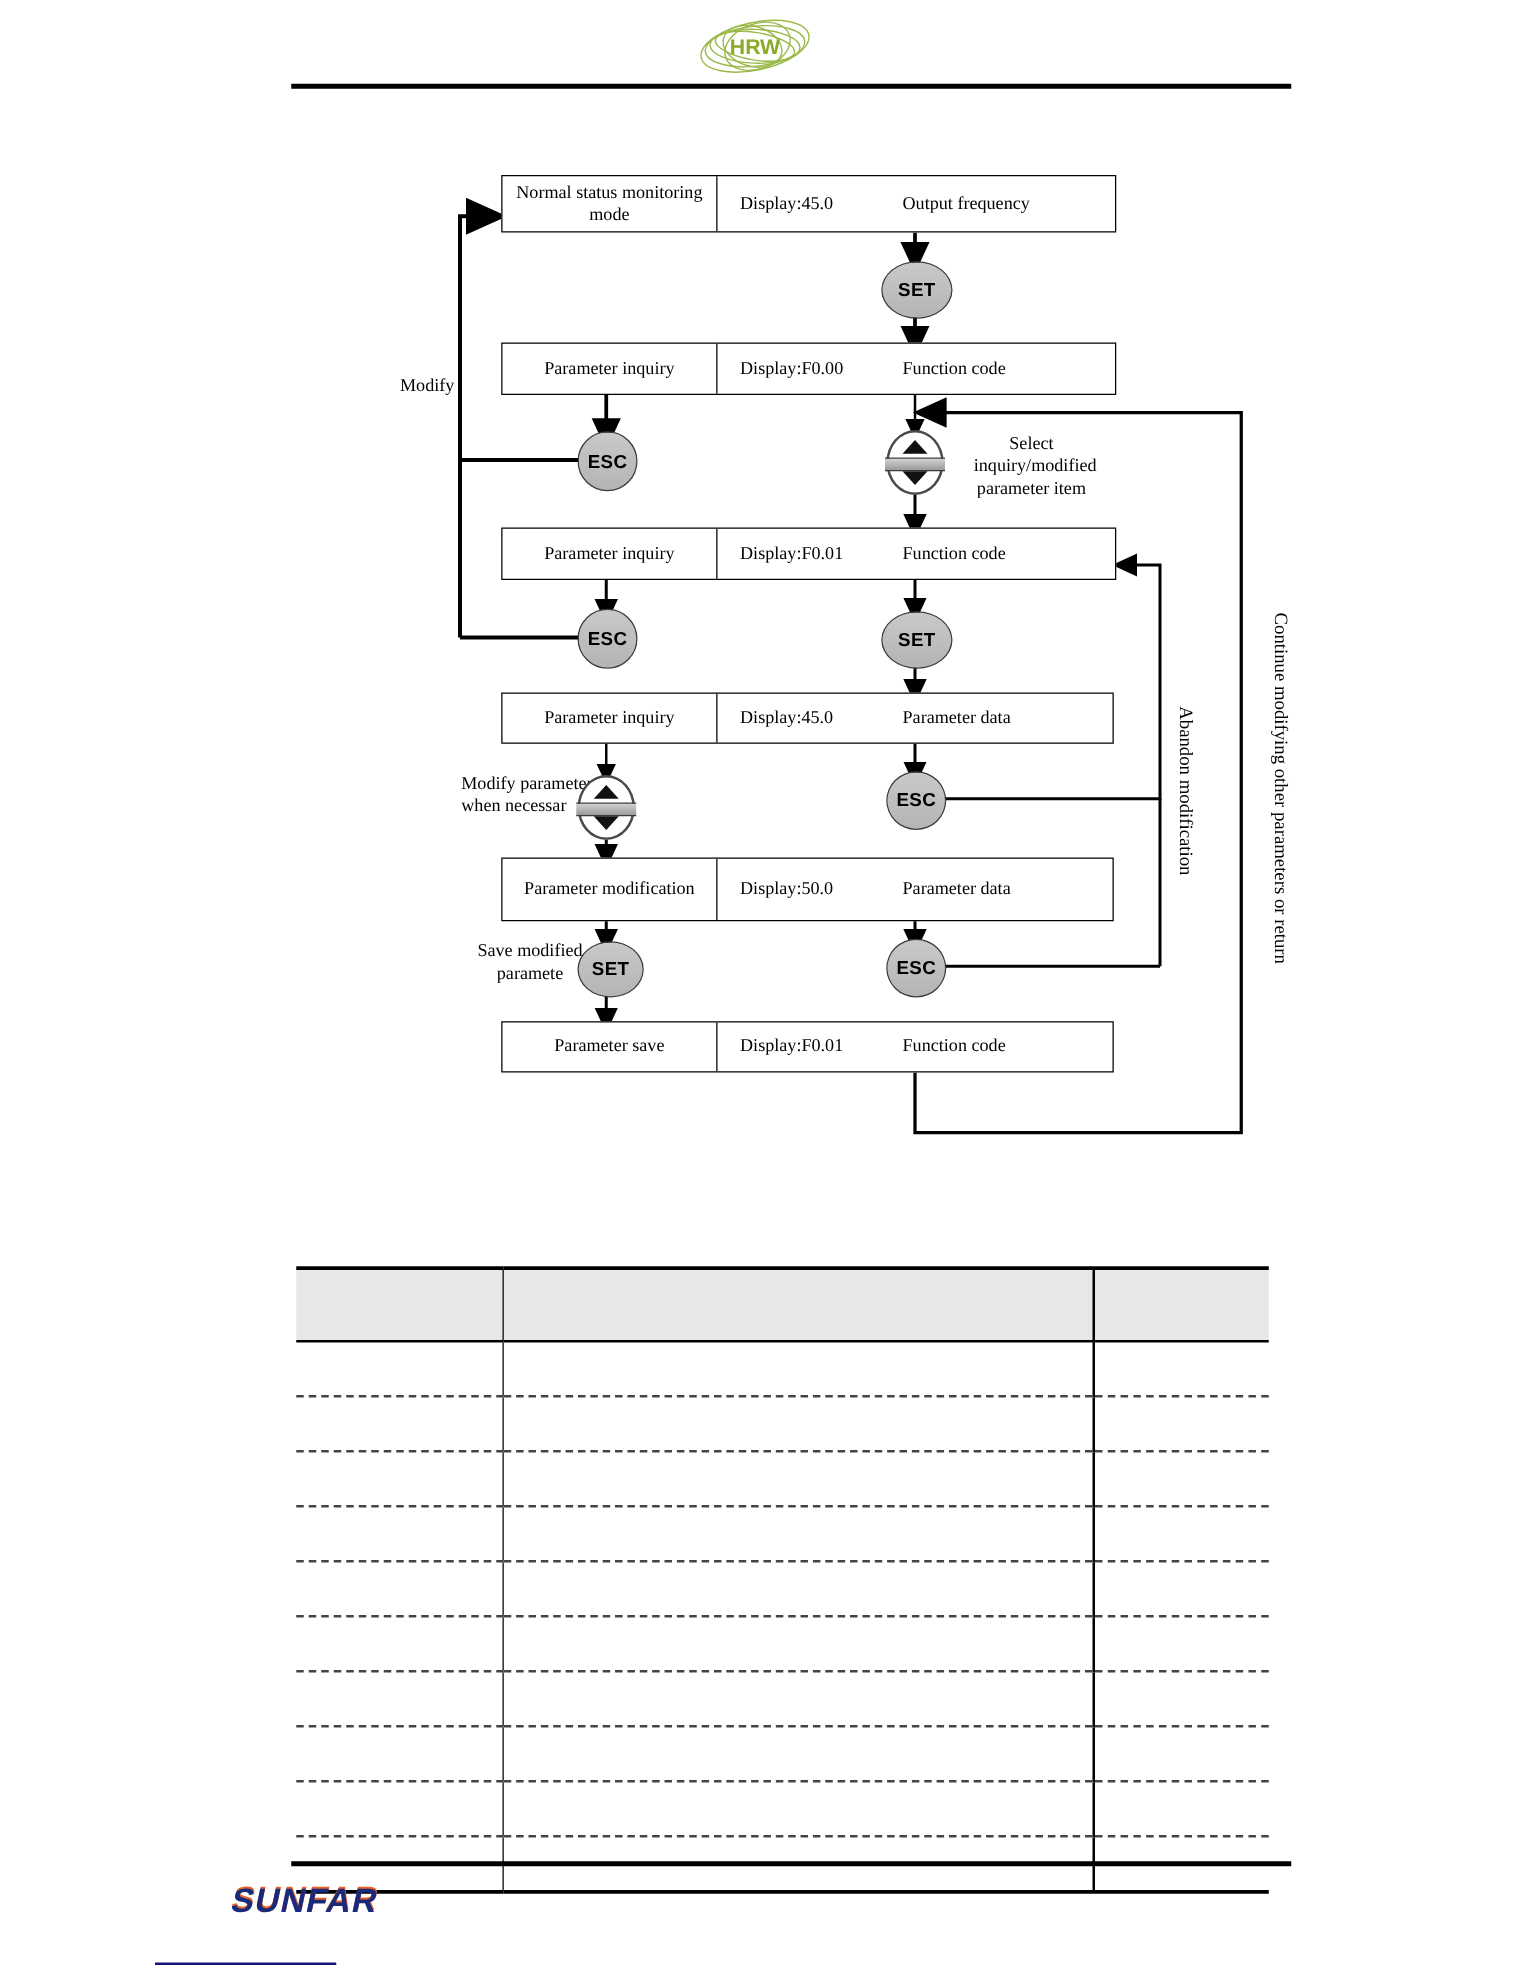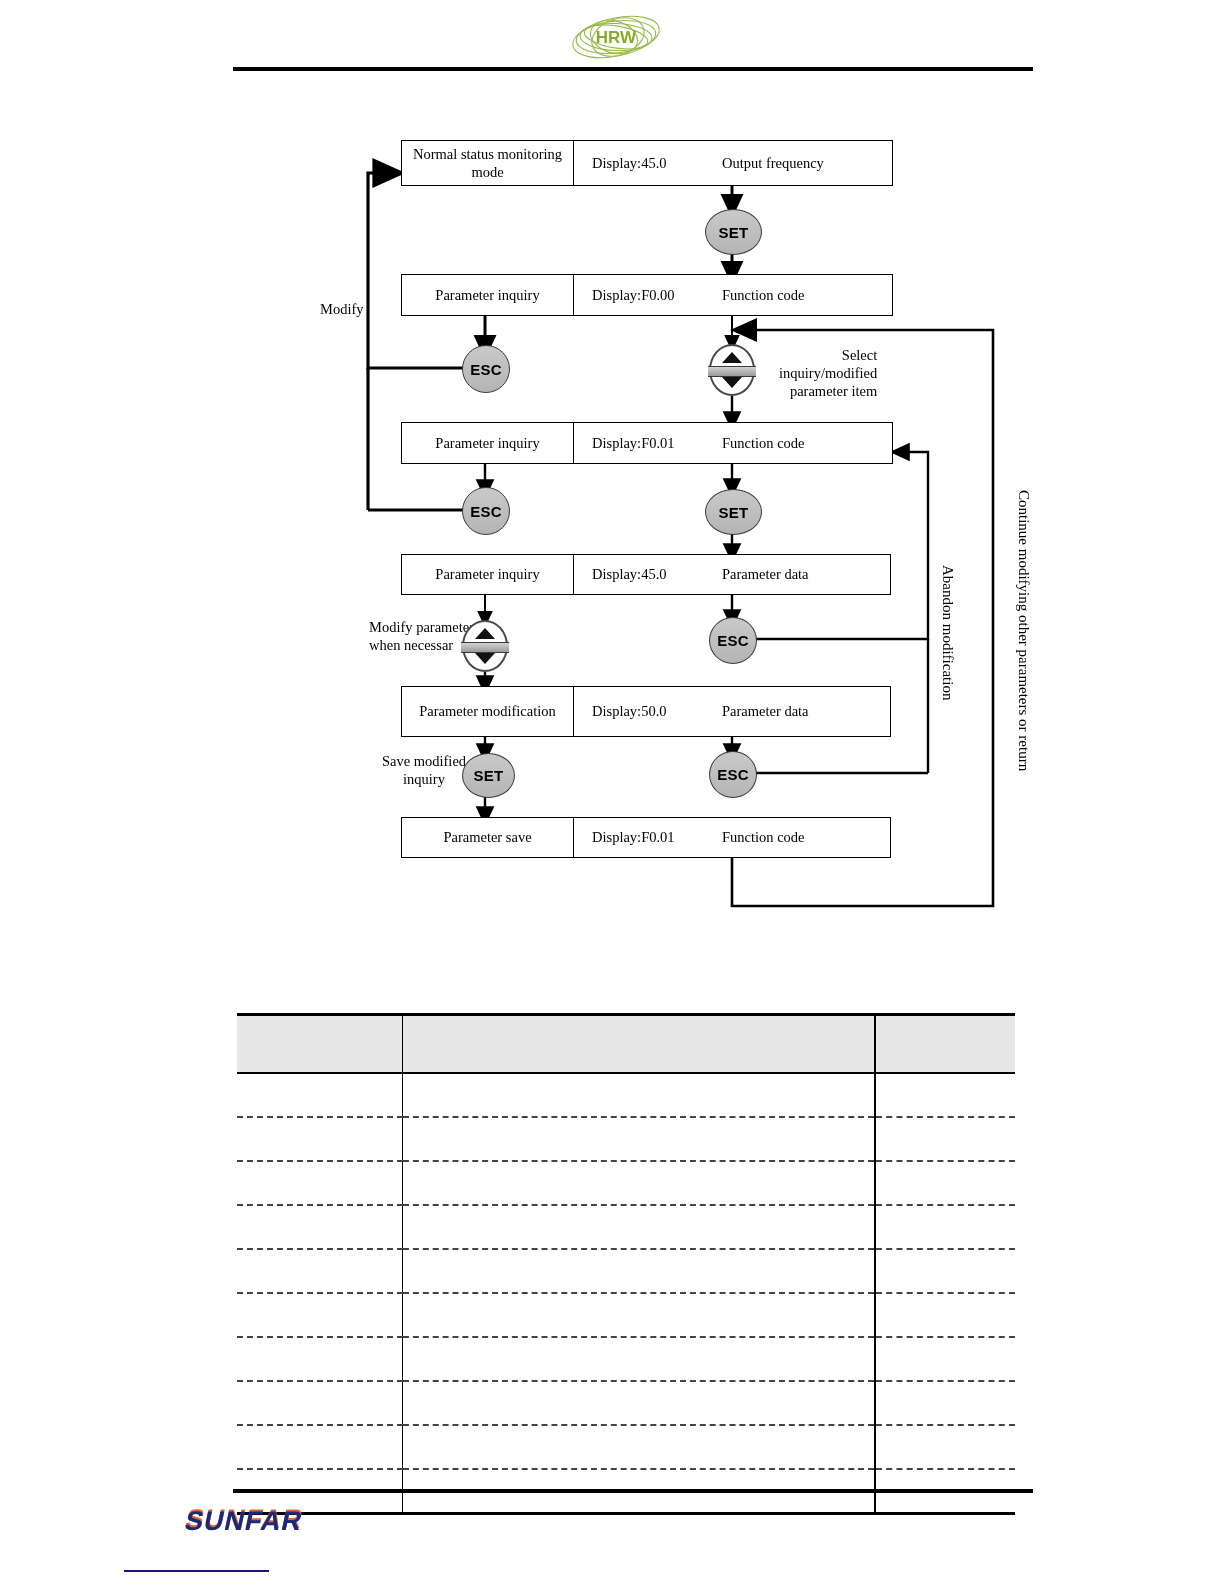--- a/index.html
+++ b/index.html
@@ -1,20 +1,20 @@
 <!DOCTYPE html>
 <html><head>
 <meta charset="utf-8">
 <style>
   html,body{margin:0;padding:0;background:#fff;}
   body{width:1224px;height:1584px;position:relative;
        font-family:"Liberation Serif",serif;color:#000;overflow:hidden;}
 
   
-  #header-logo{position:absolute;left:556px;top:12px;width:120px;height:50px;}
+  #header-logo{position:absolute;left:544px;top:12px;width:120px;height:50px;}
   #header-rule{position:absolute;left:233px;top:67px;width:800px;height:4px;background:#000;}
 
   
   #flowchart{position:absolute;left:0;top:0;width:1224px;height:960px;margin-left:38px;}
   #flowchart svg{position:absolute;left:0;top:0;}
 
   .fbox{position:absolute;border:1.6px solid #000;box-sizing:border-box;background:#fff;
         display:flex;align-items:stretch;}
   .fbox .cell-left{width:172px;box-sizing:border-box;border-right:1.6px solid #000;
         display:flex;align-items:center;justify-content:center;text-align:center;
@@ -38,21 +38,21 @@
           background:linear-gradient(180deg,#d2d2d2,#9a9a9a);border-top:1.5px solid #3a3a3a;
           border-bottom:1.5px solid #3a3a3a;}
   .updown .tri-up{position:absolute;left:50%;margin-left:-10px;top:6px;
           width:0;height:0;border-left:10px solid transparent;border-right:10px solid transparent;
           border-bottom:11px solid #111;}
   .updown .tri-dn{position:absolute;left:50%;margin-left:-10px;bottom:6px;
           width:0;height:0;border-left:10px solid transparent;border-right:10px solid transparent;
           border-top:11px solid #111;}
 
   .note{position:absolute;font-size:14.5px;line-height:1.25;}
-  .note.right{text-align:right;}
+  .note.right{text-align:center;}
   .note.leftal{text-align:left;}
 
   .vnote{position:absolute;font-size:15px;white-space:nowrap;
          transform-origin:0 0;transform:rotate(90deg);}
 
   
   #spec-table{position:absolute;left:237px;top:1013px;width:778px;}
   #spec-table table{border-collapse:collapse;width:100%;}
   #spec-table th,#spec-table td{padding:0;margin:0;}
   #spec-table .hdr td{background:#e7e7e7;height:56px;border-top:3px solid #000;
@@ -216,21 +216,21 @@
     <div>parameter item</div>
   </div>
 
   <div class="note leftal" style="left:331px;top:618px;">
     <div>Modify parameter</div>
     <div>when necessar</div>
   </div>
 
   <div class="note" style="left:340px;top:752px;text-align:center;width:92px;">
     <div>Save modified</div>
-    <div>inquiry</div>
+    <div>paramete</div>
   </div>
 
   <div class="vnote" style="left:918px;top:565px;">Abandon modification</div>
   <div class="vnote" style="left:994px;top:490px;">Continue modifying other parameters or return</div>
 </div>
 
 <div id="spec-table">
   <table>
     <colgroup>
         <col class="w1">

